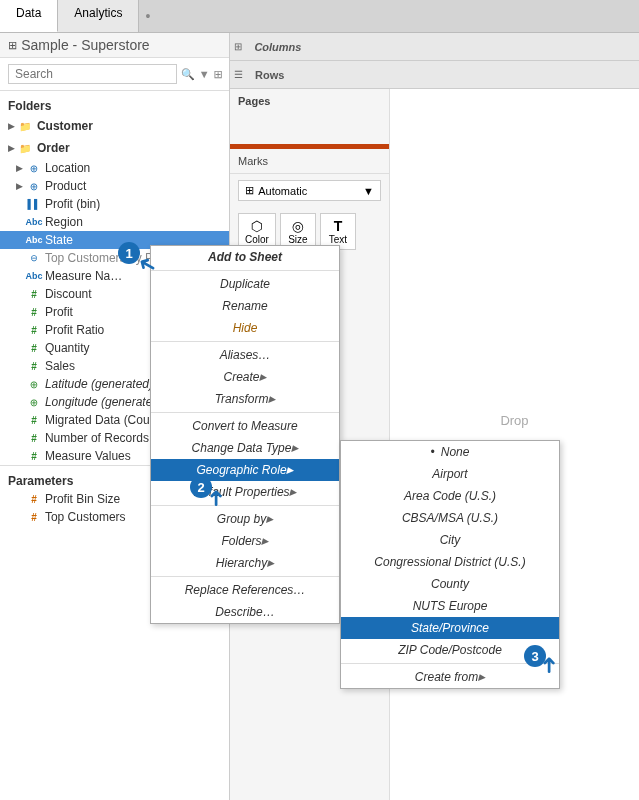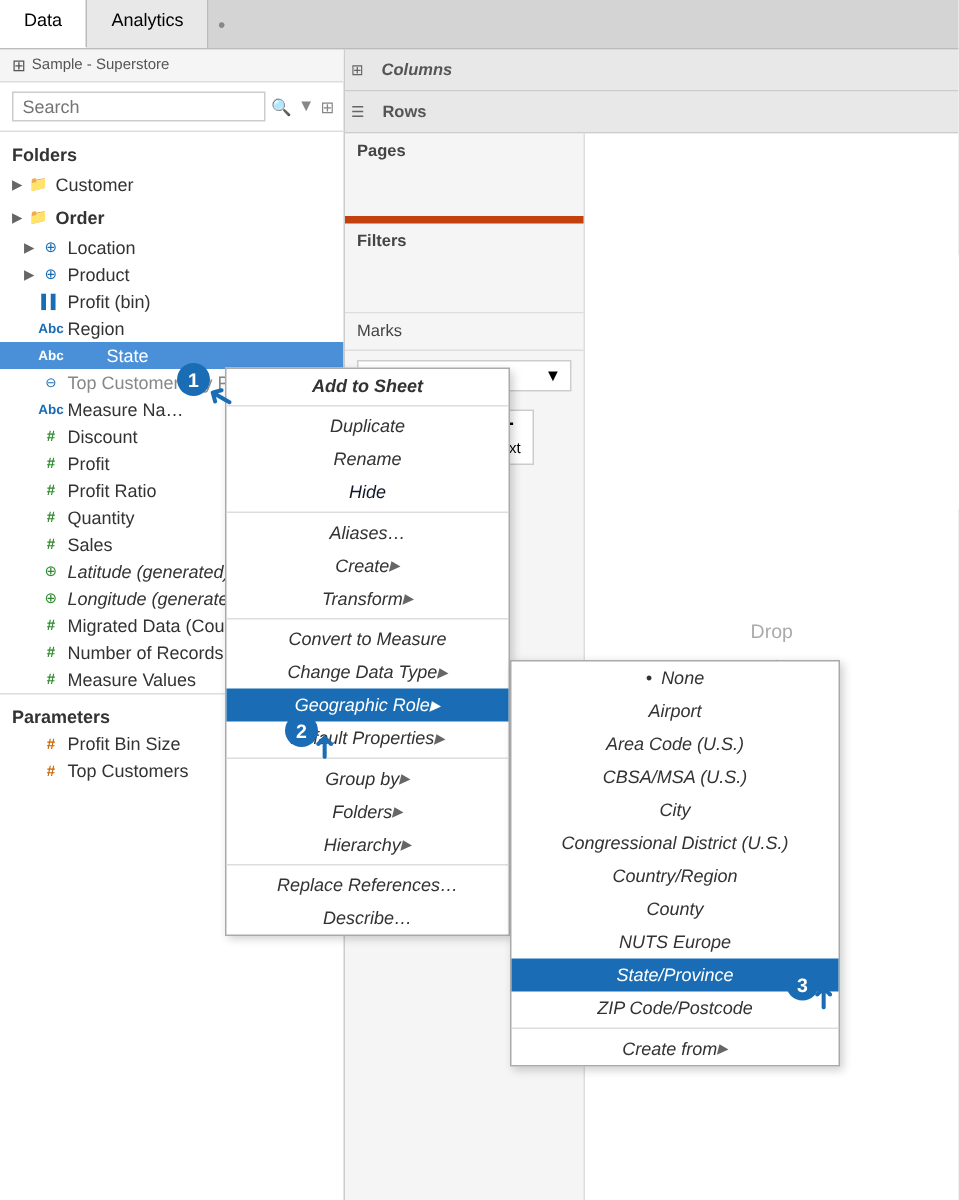--- a/index.html
+++ b/index.html
@@ -62,21 +62,21 @@
 
     .view-canvas { flex: 1; background: #fff; position: relative; display: flex; align-items: center; justify-content: center; }
     .drop-hint { text-align: center; color: #aaa; font-size: 13px; line-height: 1.8; }
 
     
     .context-menu-1 { position: absolute; left: 150px; top: 245px; background: #fff; border: 1px solid #aaa; box-shadow: 2px 2px 6px rgba(0,0,0,0.2); width: 190px; z-index: 100; }
     .context-menu-2 { position: absolute; left: 340px; top: 440px; background: #fff; border: 1px solid #aaa; box-shadow: 2px 2px 6px rgba(0,0,0,0.2); width: 220px; z-index: 101; }
 
     .menu-item { padding: 4px 12px; font-size: 12px; cursor: pointer; display: flex; align-items: center; justify-content: center; color: #333; font-style: italic; }
     .menu-item.highlighted { background: #1a6db5; color: #fff; }
-    .menu-item.disabled { color: #0f172a; cursor: default; }
+    .menu-item.disabled { color: #a16207; cursor: default; }
     .menu-item .submenu-arrow { font-size: 9px; color: #666; }
     .menu-item.highlighted .submenu-arrow { color: #fff; }
     .menu-separator { height: 1px; background: #ddd; margin: 2px 0; }
   </style>
 </head>
 <body>
 
 <div class="app-container">
 
   <div class="top-tabs">
@@ -84,39 +84,39 @@
     <div class="tab">Analytics</div>
     <span style="padding: 4px 6px; font-size:14px; color:#888; cursor:pointer; line-height:24px;">•</span>
   </div>
 
   <div class="main-layout">
 
     <div class="left-panel">
 
       <div class="data-source-bar">
         <span style="font-size:11px;">⊞</span>
-        <span style="font-size:10px;text-align:right;">Sample - Superstore</span>
+        <span style="font-size:14px;text-align:right;">Sample - Superstore</span>
       </div>
 
       <div class="search-bar">
         <input class="search-input" type="text" placeholder="Search" style="">
         <span style="color:#888; font-size:11px;">🔍</span>
         <span style="color:#888; font-size:11px;">▼</span>
         <span style="color:#888; font-size:11px;">⊞</span>
       </div>
 
       <div class="fields-section">
 
         <div class="section-label">Folders</div>
 
         <div class="field-group">
           <div class="field-group-header">
             <span class="expand-arrow">▶</span>
             <span class="field-icon blue-icon">📁</span>
-            <span class="field-label" style="font-weight:normal;">Customer</span>
+            <span class="field-label" style="font-weight:bold;">Customer</span>
           </div>
         </div>
 
         <div class="field-group">
           <div class="field-group-header">
             <span class="expand-arrow">▶</span>
             <span class="field-icon blue-icon">📁</span>
             <span class="field-label" style="font-weight:bold;">Order</span>
           </div>
         </div>
@@ -141,21 +141,21 @@
 
         <div class="field-item">
           <span class="expand-arrow" style="visibility:hidden;">▶</span>
           <span class="field-icon blue-icon" style="font-size:9px; font-weight:bold;">Abc</span>
           <span class="field-label">Region</span>
         </div>
 
         <div class="field-item" style="background:#4a90d9;">
           <span class="expand-arrow" style="visibility:hidden; color:#fff;">▶</span>
           <span class="field-icon" style="color:#fff; font-size:9px; font-weight:bold;">Abc</span>
-          <span class="field-label" style="color:#fff;margin-left:26px;">State</span>
+          <span class="field-label" style="color:#fff;">State</span>
         </div>
 
         <div class="field-item">
           <span class="expand-arrow" style="visibility:hidden;">▶</span>
           <span class="field-icon blue-icon" style="font-size:9px;">⊖</span>
           <span class="field-label gray-text">Top Customers by Profi…</span>
         </div>
 
         <div class="field-item">
           <span class="expand-arrow" style="visibility:hidden;">▶</span>
@@ -243,23 +243,20 @@
         <span style="font-size:10px; padding: 0 4px; color:#666;">☰</span>
         <span class="shelf-label" style="font-weight:bold;">Rows</span>
         <div class="shelf-content"></div>
       </div>
 
       <div class="canvas-area">
 
         <div class="pages-filters-panel">
           <div class="pages-section">
             <div class="section-header">Pages</div>
-          </div>
-          <div class="filters-section">
-            <div class="section-header">Filters</div>
           </div>
           <div class="marks-panel">
             <div class="marks-header">Marks</div>
             <div class="marks-type-dropdown">
               <span style="margin-right:4px;">⊞</span>
               <span>Automatic</span>
               <span style="margin-left:auto;">▼</span>
             </div>
             <div class="marks-buttons">
               <div class="marks-btn">
@@ -378,23 +375,20 @@
     <div class="menu-item">
         <span>CBSA/MSA (U.S.)</span>
       </div>
     <div class="menu-item">
         <span>City</span>
       </div>
     <div class="menu-item">
         <span>Congressional District (U.S.)</span>
       </div>
     <div class="menu-item">
-        <span>Country/Region</span>
-      </div>
-    <div class="menu-item">
         <span>County</span>
       </div>
     <div class="menu-item">
         <span>NUTS Europe</span>
       </div>
     <div class="menu-item highlighted">
         <span>State/Province</span>
       </div>
     <div class="menu-item">
         <span>ZIP Code/Postcode</span>

